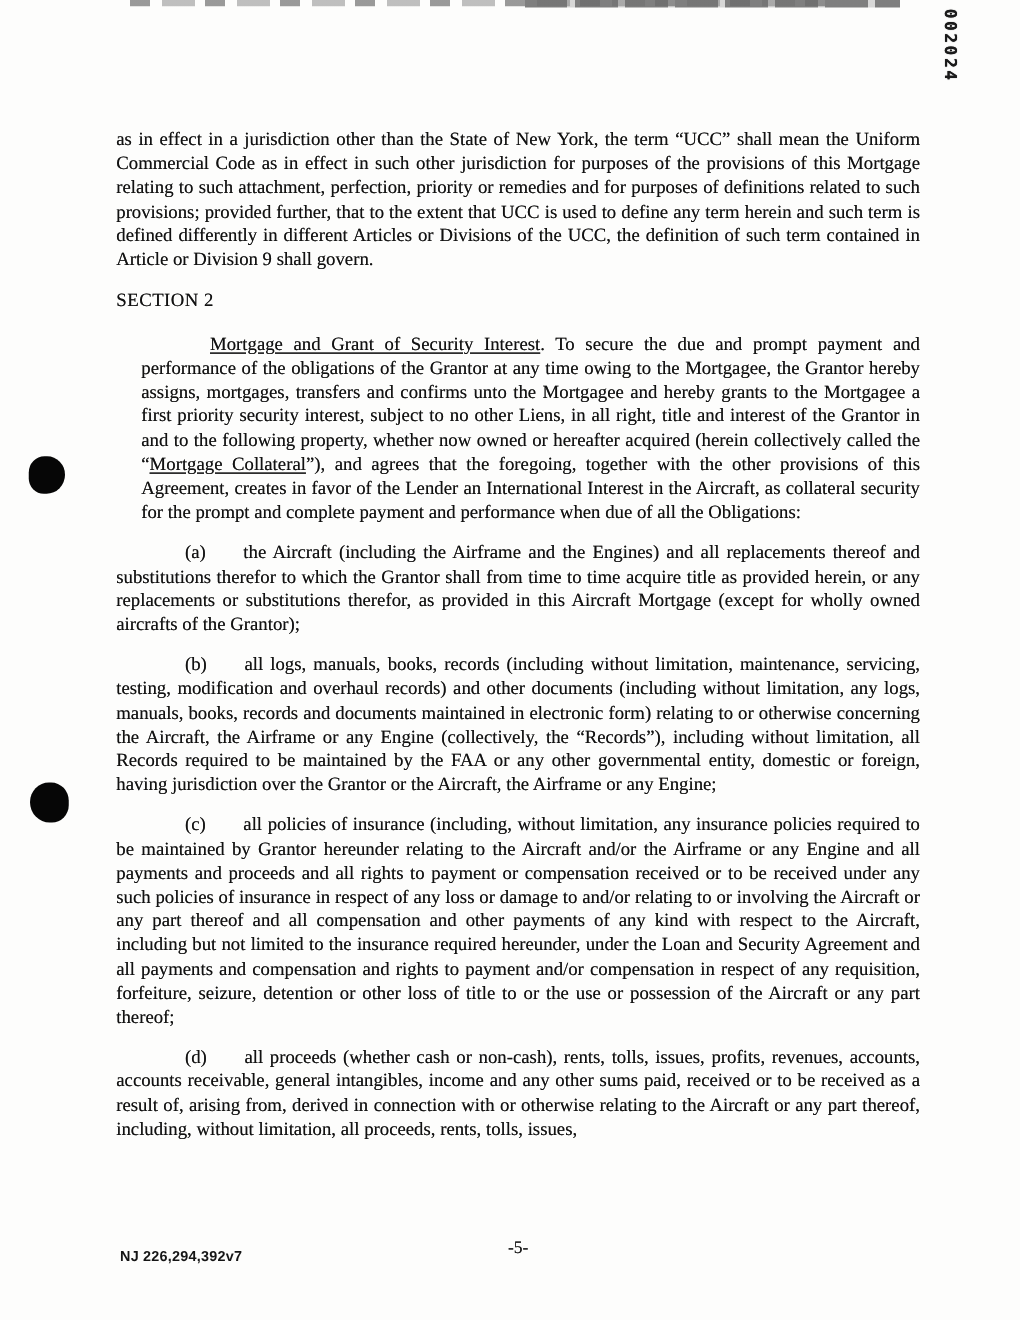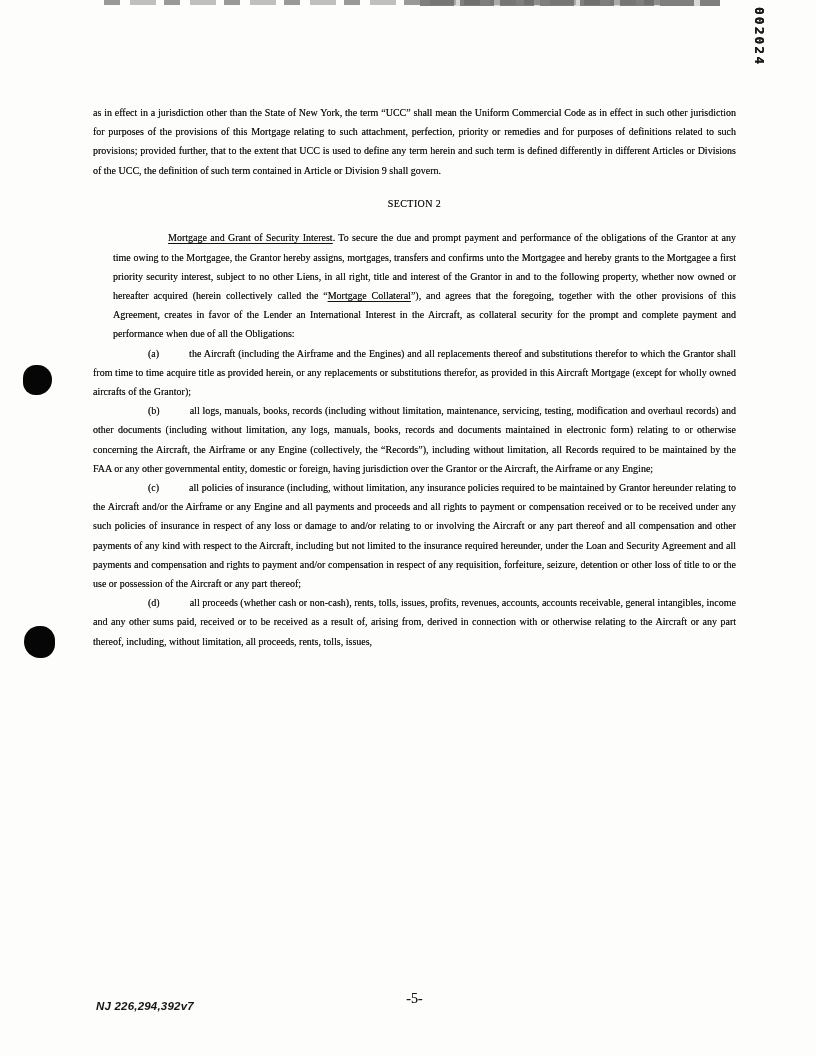--- a/index.html
+++ b/index.html
@@ -35,40 +35,39 @@
     color:#1b1b1b;
     text-shadow:0 0 .6px #000;
   }
   
   .hole{position:absolute;background:#060606;}
   .hole.h1{left:23px;top:365px;width:29px;height:30px;border-radius:47% 53% 55% 45%;}
   .hole.h2{left:24px;top:626px;width:31px;height:32px;border-radius:52% 48% 46% 54%;}
 
   .body{
     position:absolute;left:93px;top:103px;width:643px;
-    font-size:10px;line-height:19.2px;
+    font-size:15px;line-height:19.2px;
     text-align:justify;
     text-shadow:0 0 .5px rgba(0,0,0,.65);
   }
   .para{margin:0;}
   .section-head{
     margin:14px 0 15px;
-    text-align:center;
     letter-spacing:.4px;
   }
   .section-head div{line-height:19.5px;}
   .indent{ text-indent:55px;margin-left:20px; }
-  .clause{ text-indent:55px; }
+  .clause{ margin-top:13px; text-indent:55px; }
   .clause .gap{display:inline-block;width:30px;}
   .u{ text-decoration:underline; text-underline-offset:2px; }
 
   .footer-doc{
     position:absolute;left:96px;top:1000px;
     font-family:"Liberation Sans", sans-serif;
-    font-style:italic;font-weight:bold;
+    font-weight:bold;
     font-size:11.5px;letter-spacing:.2px;
     color:#151515;
   }
   .footer-page{
     position:absolute;left:93px;top:991px;width:643px;
     text-align:center;font-size:14px;color:#151515;
     text-shadow:0 0 .5px rgba(0,0,0,.65);
   }
 </style>
 </head>

